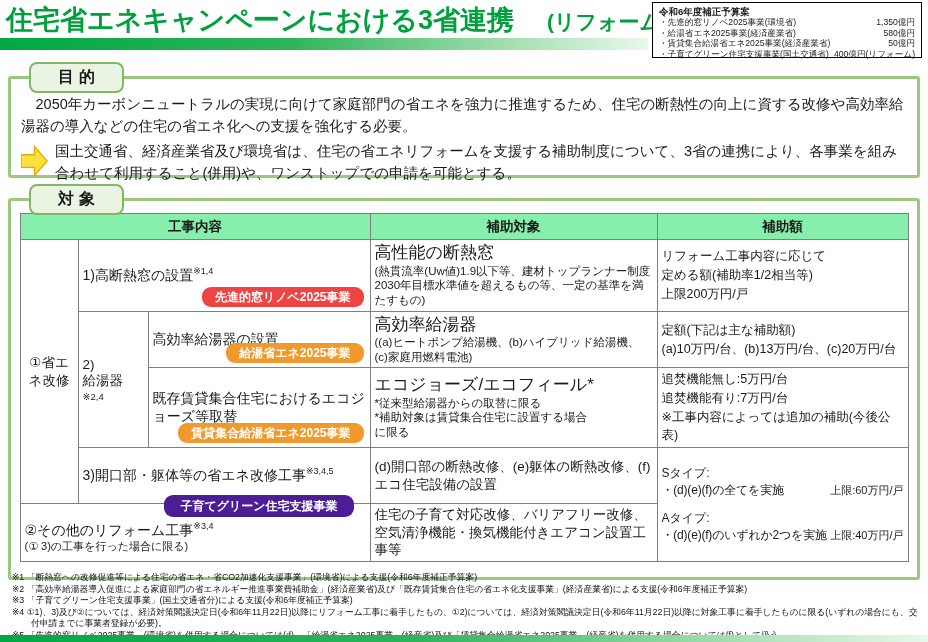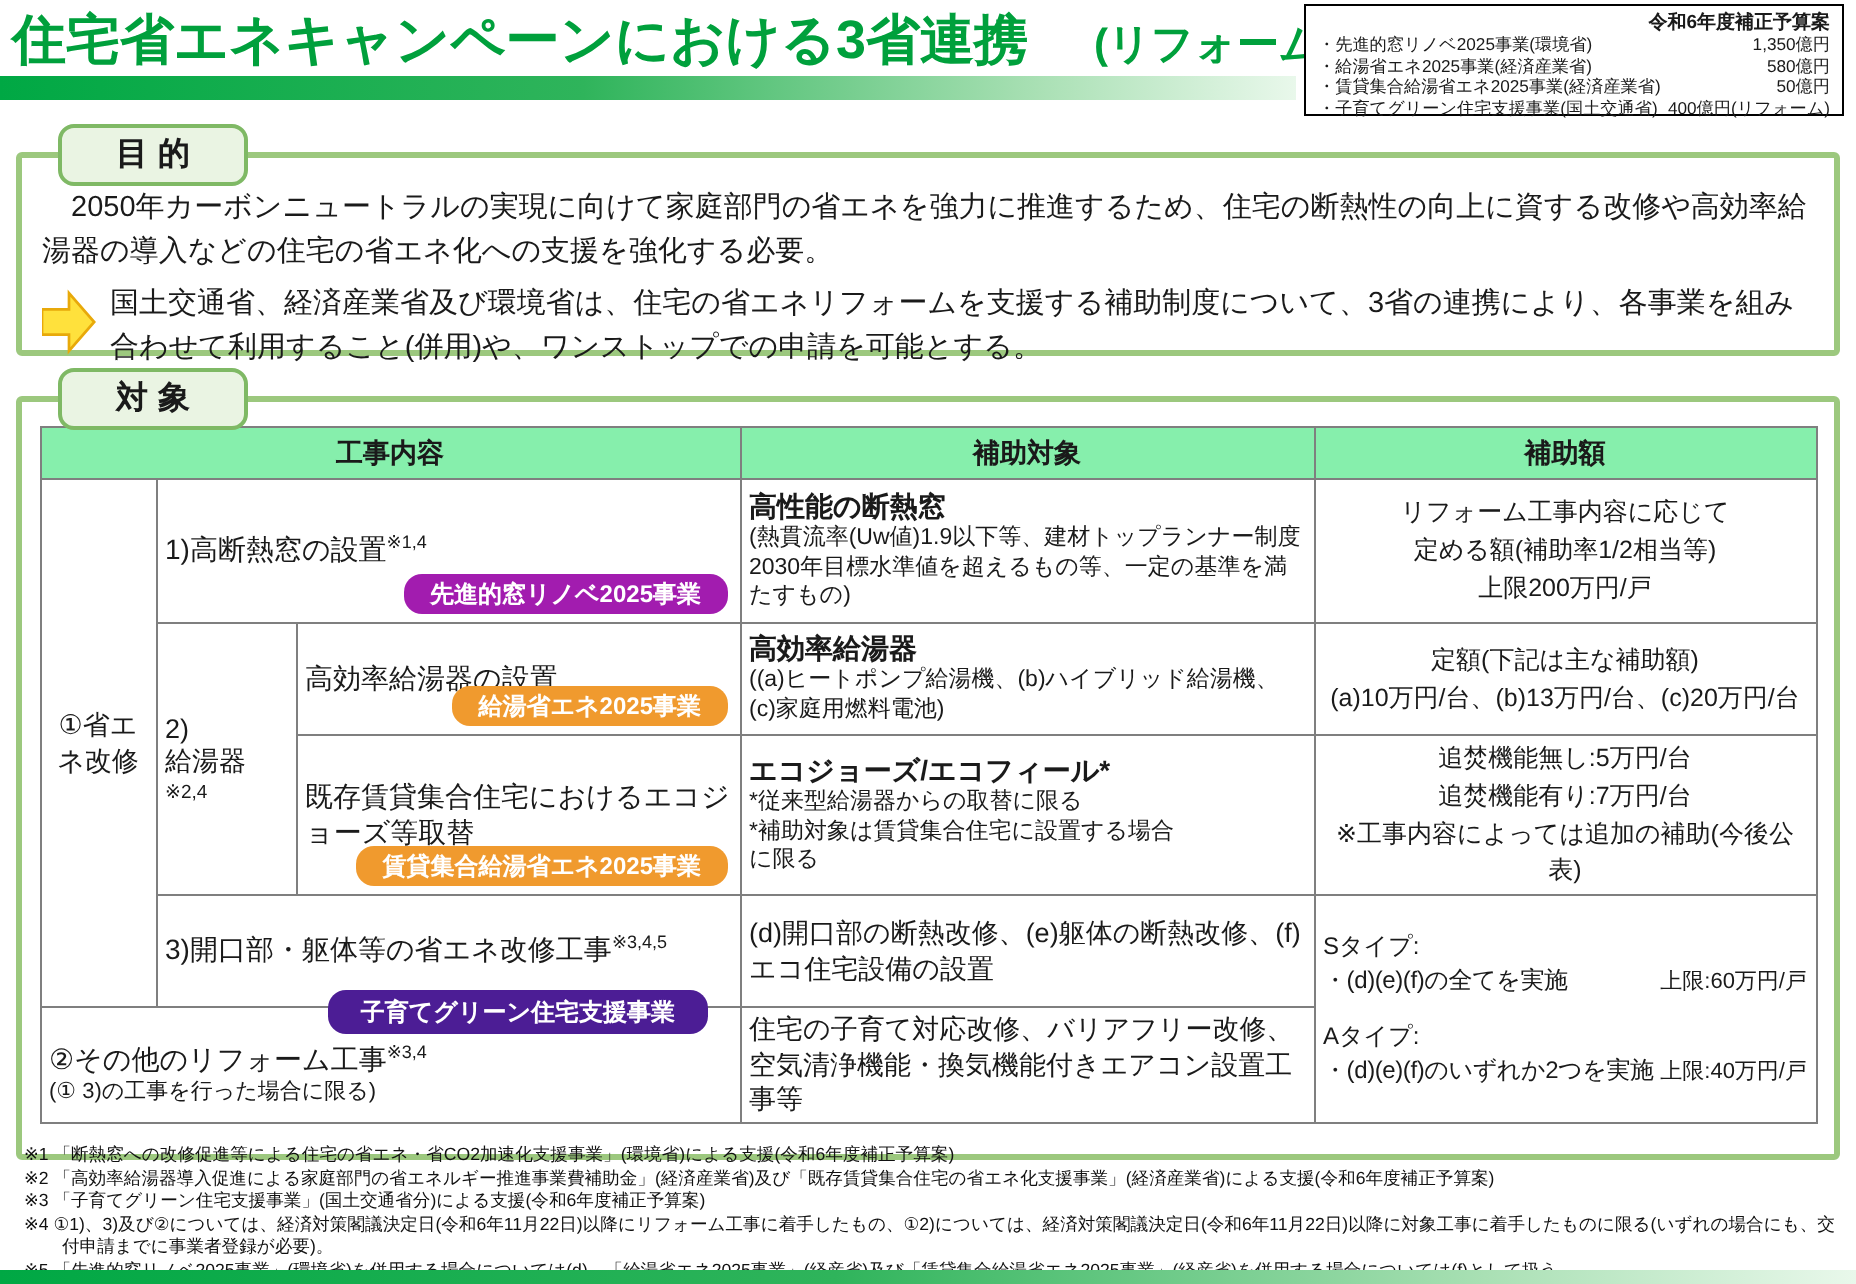--- a/index.html
+++ b/index.html
@@ -12,21 +12,21 @@
   }
 
   
   .page-title { position:absolute; left:6px; top:2px; font-size:27px; font-weight:bold; color:#00A03C; white-space:nowrap; }
   .page-title .suffix { font-size:21px;margin-left:33px; }
   .title-bar { position:absolute; left:0; top:38px; width:648px; height:12px;
     background:linear-gradient(to right,#00A844 0%,#2FB45B 45%,#A9E0B4 80%,#E9F8EB 100%); }
 
   .budget-box { position:absolute; left:652px; top:2px; width:270px; height:56px;
     border:1px solid #000; padding:3px 6px 2px 6px; background:#fff; }
-  .budget-heading { font-size:9.5px; font-weight:bold; line-height:11px;text-align:right; }
+  .budget-heading { font-size:9.5px; font-weight:bold; line-height:11px; }
   .budget-row { display:flex; justify-content:space-between; font-size:8.6px; line-height:10.6px; white-space:nowrap; }
 
   
   .section { position:absolute; left:8px; width:912px; border:3px solid #9CC87E; border-radius:3px; background:#fff; }
   .section-purpose { top:76px; height:102px; }
   .section-target  { top:198px; height:382px; }
   .section-label { position:absolute; top:-17px; left:18px; height:31px;
     background:#EAF4E3; border:2px solid #7FB965; border-radius:8px;
     display:flex; align-items:center; justify-content:center;
     font-size:16px; font-weight:bold; padding:0 22px; letter-spacing:5px; text-indent:5px; z-index:2; }
@@ -47,30 +47,30 @@
   .group-b { text-align:left; font-size:13.5px; padding:2px 2px 2px 6px; vertical-align:middle; }
   .pre { white-space:pre-line; }
   .group-note { font-size:9.5px; margin-top:1px; }
 
   .work-cell { position:relative; vertical-align:top; padding:9px 6px 24px 10px; font-size:14px; line-height:1.25; }
   .work-cell sup, .work-sup { font-size:9px; }
   .work-sub { font-size:11px; margin-top:1px; }
 
   .badge { position:absolute; right:6px; bottom:4px; color:#fff; font-weight:bold; font-size:12px;
     border-radius:9px; padding:2px 13px; white-space:nowrap; line-height:16px; }
-  .badge-blue   { background:#a21caf;text-align:right; }
+  .badge-blue   { background:#ef4444;text-align:right; }
   .badge-orange { background:#F09A2E; }
   .badge-green  { background:#4c1d95; bottom:-14px; right:16px; z-index:3; padding:3px 16px; }
 
   .target-cell { padding:3px 7px; vertical-align:middle; }
-  .target-title { font-size:14px; line-height:1.2;font-weight:bold; }
+  .target-title { font-size:17px; line-height:1.2; }
   .target-detail { font-size:11.5px; line-height:1.28; white-space:pre-line; }
   .target-plain { font-size:13.5px; line-height:1.3; }
 
-  .amount-cell { text-align:center; font-size:12.5px; line-height:1.5; white-space:pre-line; vertical-align:middle; padding:2px 3px; }
+  .amount-cell { font-size:12.5px; line-height:1.5; white-space:pre-line; vertical-align:middle; padding:2px 3px; }
 
   .sa-cell { font-size:12px; padding:4px 8px; vertical-align:middle; }
   .sa-row { display:flex; justify-content:space-between; align-items:baseline; }
   .sa-item { white-space:nowrap; letter-spacing:-0.2px; }
   .sa-cap { font-size:11px; white-space:nowrap; }
   .sa-gap { margin-top:11px; }
 
   
   .footnotes { position:absolute; left:12px; top:572px; width:908px; font-size:8.8px; line-height:11.6px; color:#111; }
   .footnote { padding-left:19px; text-indent:-19px; }

